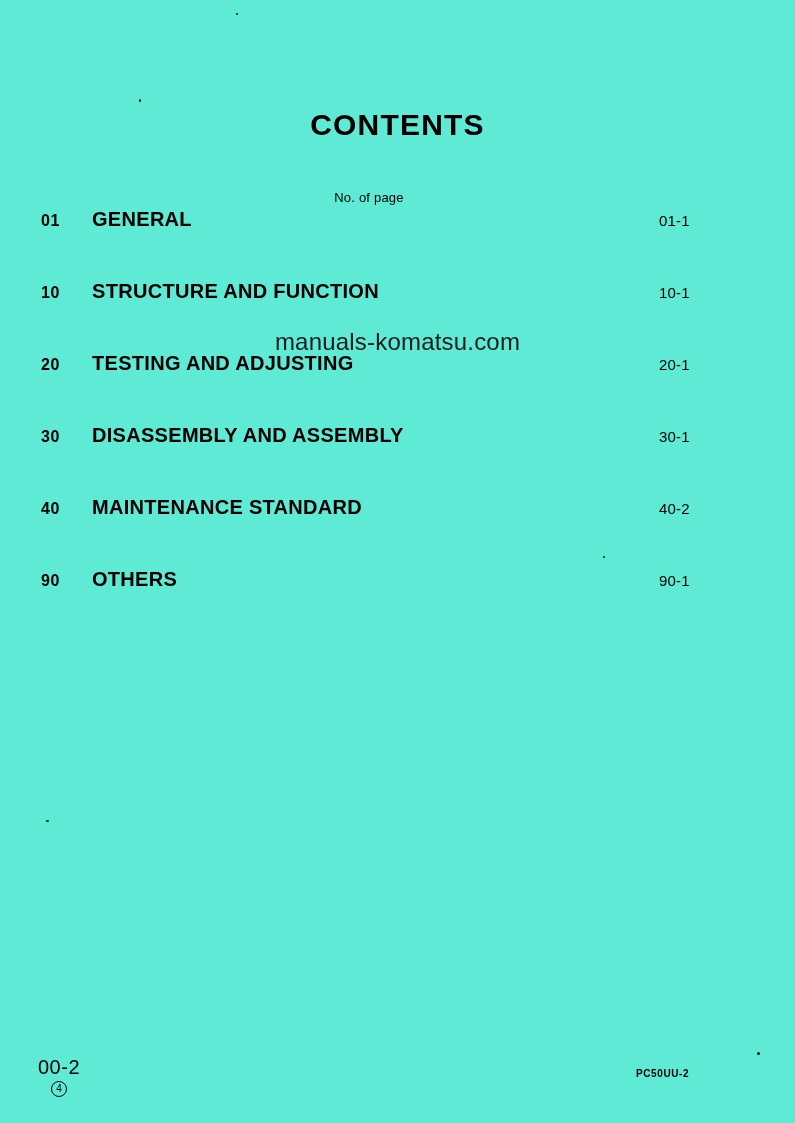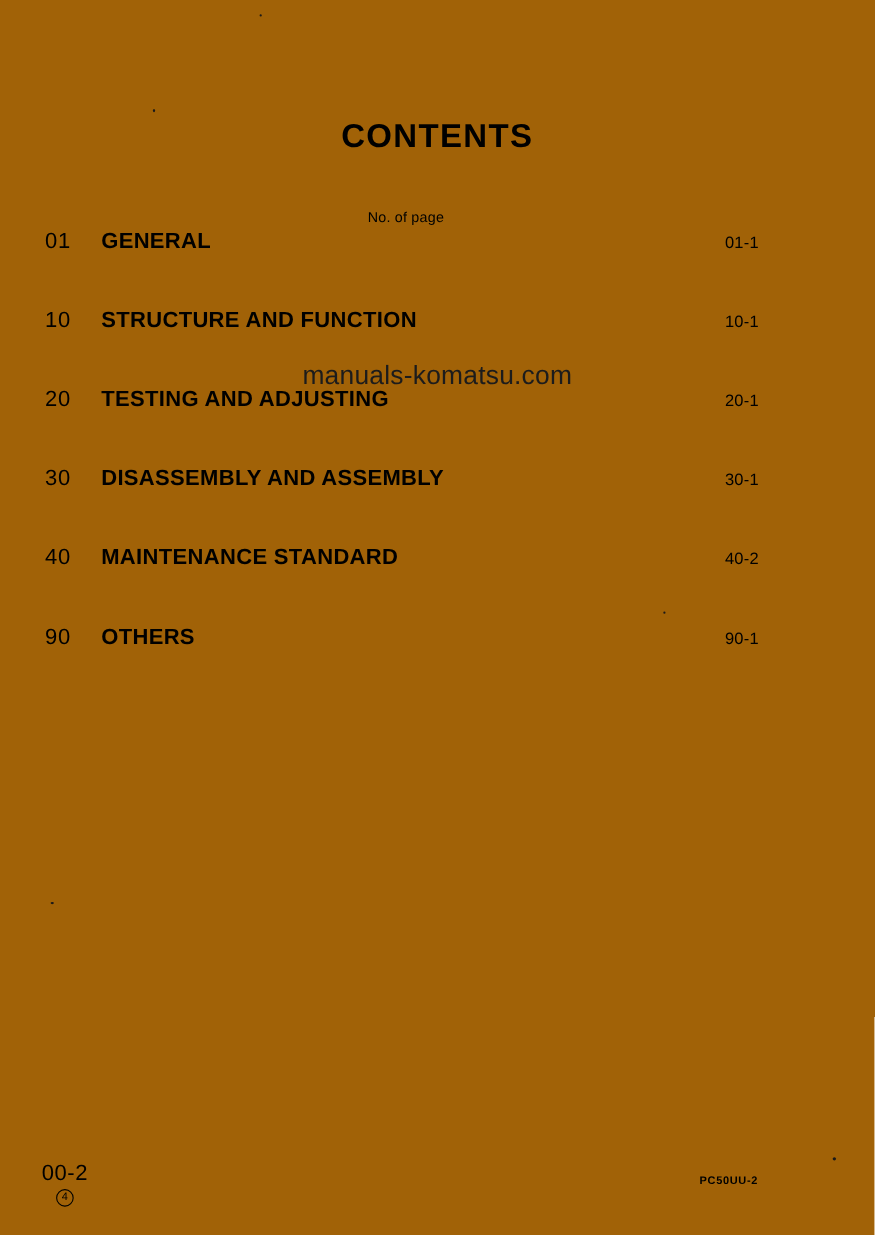--- a/index.html
+++ b/index.html
@@ -10,21 +10,21 @@
 
   body {
     font-family: "Liberation Sans", sans-serif;
     -webkit-font-smoothing: none;
   }
 
   .page {
     position: relative;
     width: 795px;
     height: 1123px;
-    background: #a16207;
+    background: #5eead4;
     overflow: hidden;
   }
 
   
   .speckle {
     position: absolute;
     background: #1a1a1a;
     border-radius: 50%;
   }
   .speckle.s1 { left: 236px; top: 13px;   width: 2px; height: 2px; }
@@ -66,22 +66,22 @@
 
   .toc-row {
     display: flex;
     align-items: baseline;
     height: 72px;
   }
 
   .toc-num {
     width: 51px;
     flex: 0 0 51px;
-    font-size: 20px;
-    font-weight: normal;
+    font-size: 16px;
+    font-weight: bold;
     letter-spacing: 0.5px;
     color: #000000;
   }
 
   .toc-title {
     font-size: 20px;
     font-weight: bold;
     letter-spacing: 0.3px;
     white-space: nowrap;
     color: #000000;

